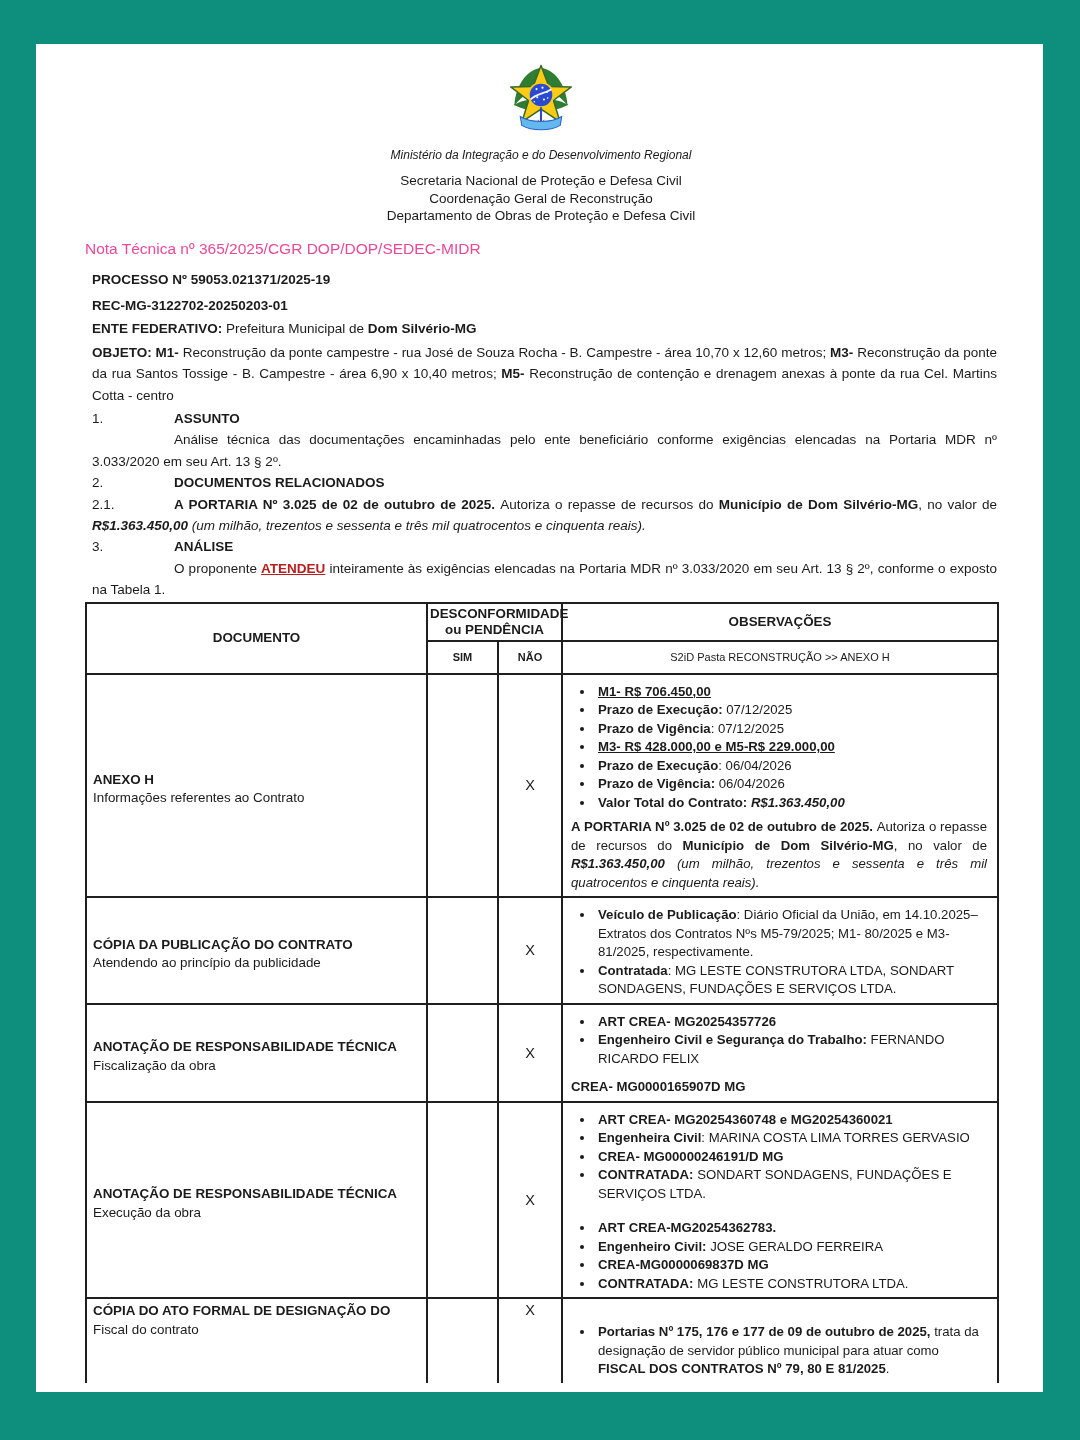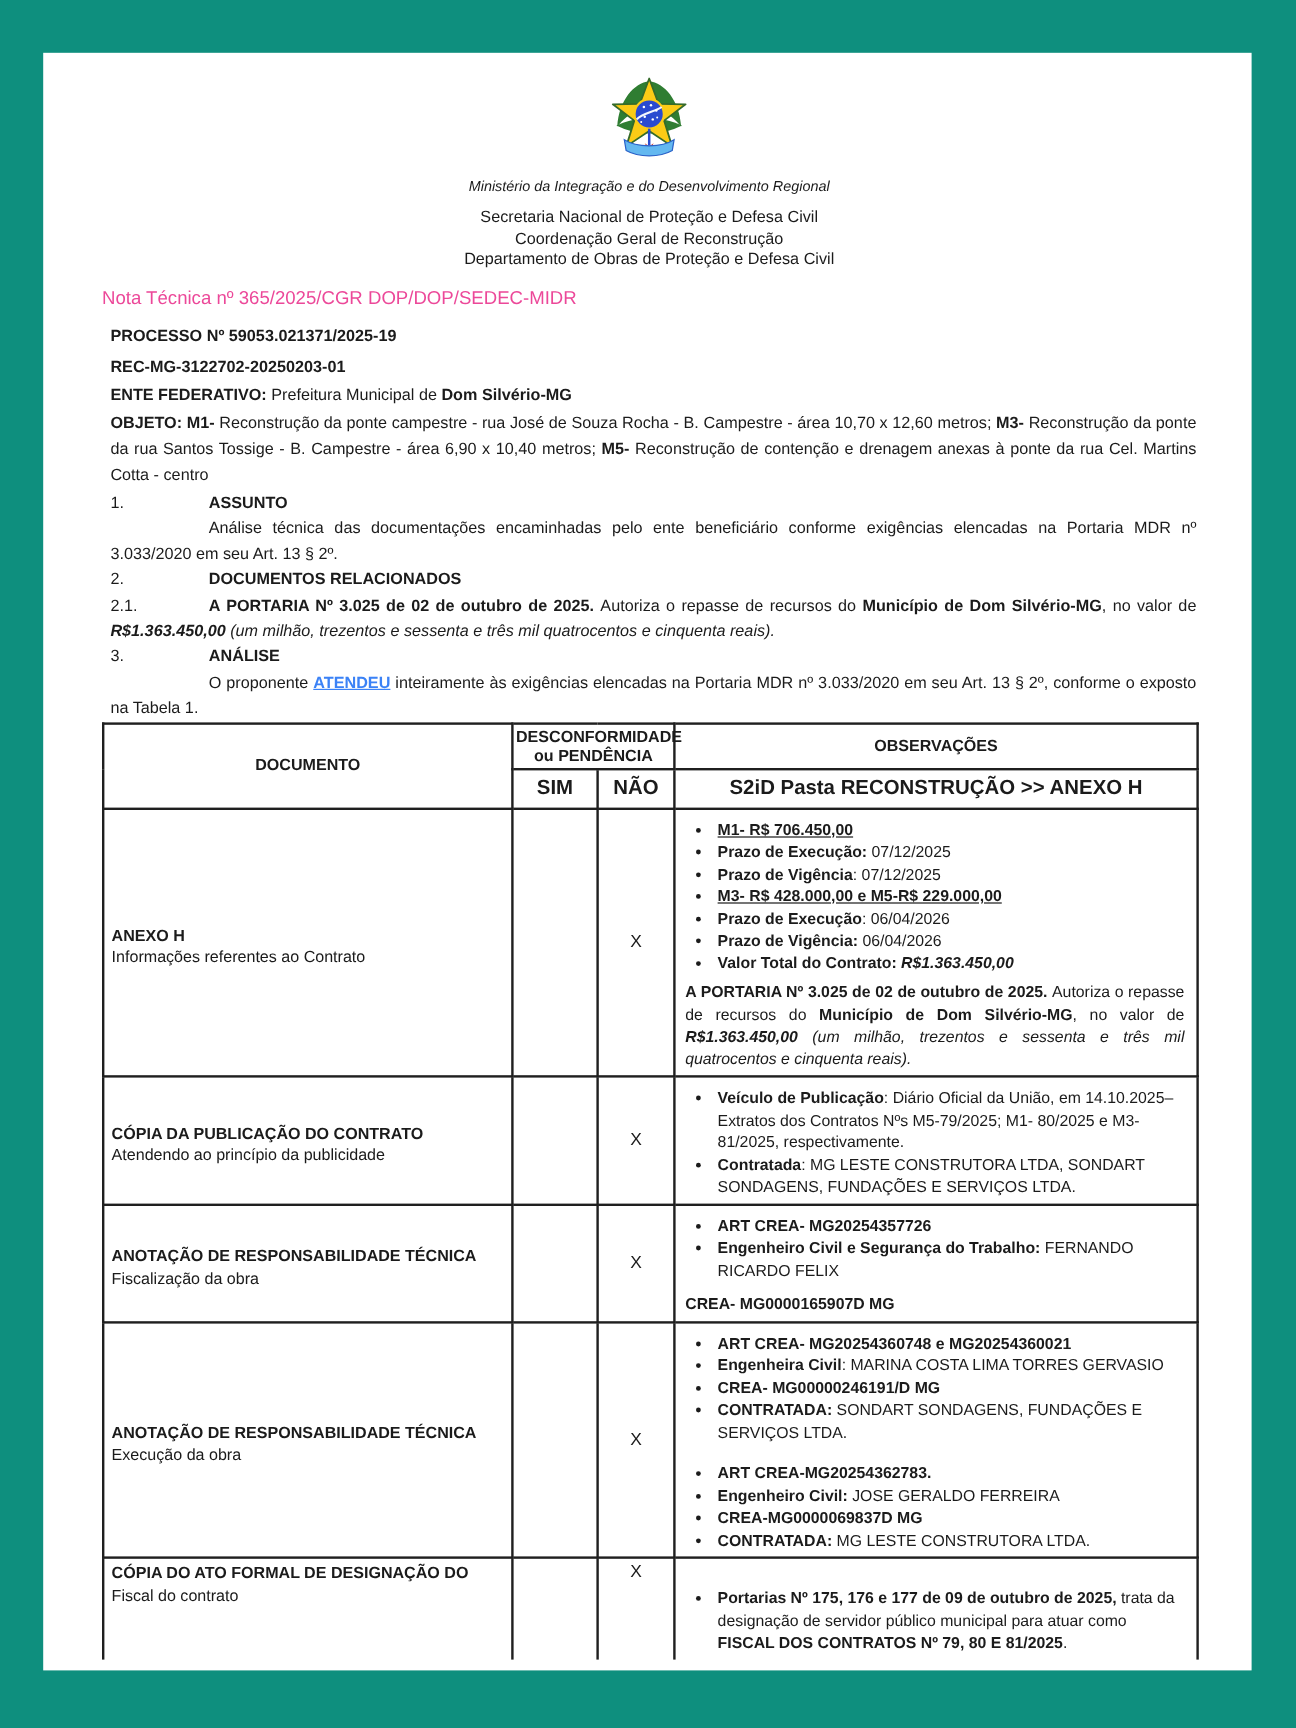--- a/index.html
+++ b/index.html
@@ -41,22 +41,22 @@
 
   .rb { font-weight:bold; }
   .ri { font-style:italic; }
   .ru { text-decoration:underline; }
 
   
   table.doc { border-collapse:collapse; table-layout:fixed; width:912px; margin-top:1px; }
   .doc th, .doc td { border:2px solid #1f1f1f; }
   .doc thead th { font-weight:bold; text-align:center; font-size:13.4px; line-height:16px; padding:2px; }
   .doc .hrow1 th { height:34px; }
-  .doc .hrow2 th { height:33px; font-size:17px; }
-  .doc .subhdr { font-weight:bold; font-size:13.2px; }
+  .doc .hrow2 th { height:33px; font-size:11px; }
+  .doc .subhdr { font-weight:normal; font-size:13.2px; }
 
   td.doc-cell { vertical-align:middle; padding:12px 6px 4px 6px; font-size:13.4px; line-height:18.5px; }
   .doc-title { font-weight:bold; }
   td.mark { text-align:center; vertical-align:middle; font-size:14.5px; }
   td.obs { vertical-align:top; padding:8px 10px 4px 8px; font-size:13.2px; line-height:18.5px; }
   .obs ul { list-style:disc; margin:0 0 0 24px; padding:0; }
   .obs li { padding-left:3px; }
   .obs .obs-para { margin-top:6px; }
   .obs .footer-line { margin-top:10px; }
   .obs ul.group-b { margin-top:16px; }
@@ -115,21 +115,21 @@
     </div>
 
     <div class="sec">
       <p class="h"><span class="num">1.</span><span class="h-title">ASSUNTO</span></p>
       <p class="indent just"><span>Análise técnica das documentações encaminhadas pelo ente beneficiário conforme exigências elencadas na Portaria MDR nº 3.033/2020 em seu Art. 13 § 2º.</span></p>
 
       <p class="h"><span class="num">2.</span><span class="h-title">DOCUMENTOS RELACIONADOS</span></p>
       <p class="just"><span class="num">2.1.</span><span><span class="rb">A PORTARIA Nº 3.025 de 02 de outubro de 2025. </span><span>Autoriza o repasse de recursos do </span><span class="rb">Município de Dom Silvério-MG</span><span>, no valor de </span><span class="rb ri">R$1.363.450,00 </span><span class="ri">(um milhão, trezentos e sessenta e três mil quatrocentos e cinquenta reais).</span></span></p>
 
       <p class="h"><span class="num">3.</span><span class="h-title">ANÁLISE</span></p>
-      <p class="indent just"><span>O proponente </span><span class="rb ru" style="color: #3b82f6;">ATENDEU</span><span> inteiramente às exigências elencadas na Portaria MDR nº 3.033/2020 em seu Art. 13 § 2º, conforme o exposto na Tabela 1.</span></p>
+      <p class="indent just"><span>O proponente </span><span class="rb ru" style="color: #b91c1c;">ATENDEU</span><span> inteiramente às exigências elencadas na Portaria MDR nº 3.033/2020 em seu Art. 13 § 2º, conforme o exposto na Tabela 1.</span></p>
     </div>
 
     <table class="doc">
       <colgroup>
         <col style="width:341px">
           <col style="width:71px">
           <col style="width:64px">
           <col style="width:436px">
       </colgroup>
       <thead>

